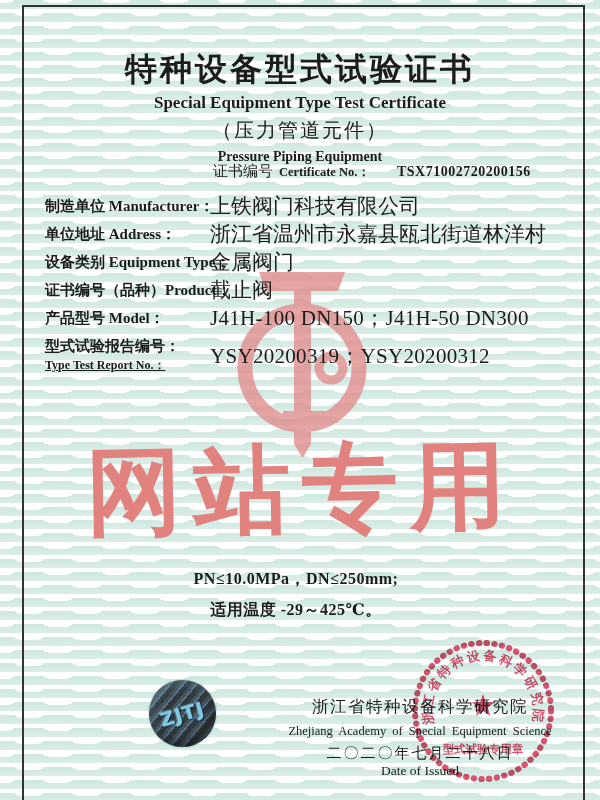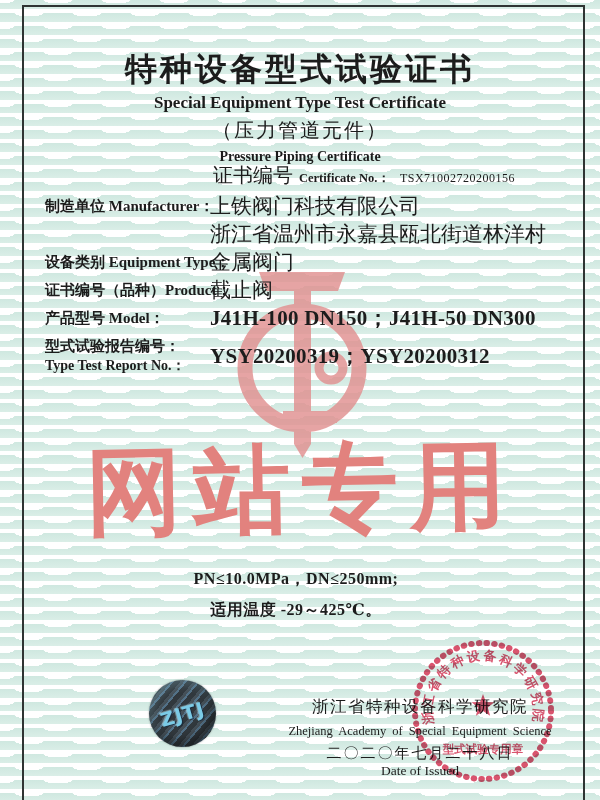--- a/index.html
+++ b/index.html
@@ -21,33 +21,33 @@
   .content{position:absolute;inset:0;z-index:2;}
 
   
   .header{position:absolute;left:0;right:0;top:50px;text-align:center;}
   .title-zh{font-size:32px;font-weight:700;letter-spacing:3px;line-height:38px;}
   .title-en{font-size:17px;font-weight:700;margin-top:5px;}
   .sub-zh{font-size:20px;margin-top:4px;letter-spacing:2px;}
   .sub-en{font-size:14px;font-weight:700;margin-top:5px;}
 
   .certline{position:absolute;left:213px;top:162px;display:flex;align-items:baseline;white-space:nowrap;}
-  .certline .lzh{font-size:20px;}
+  .certline .lzh{font-size:15px;}
   .certline .len{font-size:12.5px;font-weight:700;margin-left:6px;}
-  .certline .cno{font-size:12px;font-weight:400;margin-left:10px;letter-spacing:.5px;}
+  .certline .cno{font-size:14px;font-weight:700;margin-left:27px;letter-spacing:.5px;}
 
   
   .fields{position:absolute;left:45px;top:197px;width:512px;}
   .frow{position:relative;height:28px;}
   .frow .lab{font-size:15px;font-weight:700;white-space:nowrap;line-height:19px;}
-  .frow .lab .l2{display:block;font-size:14px;line-height:19px;}
+  .frow .lab .l2{display:block;font-size:12px;line-height:19px;text-decoration:underline;}
   .frow .val{position:absolute;left:165px;top:0;font-size:21px;white-space:nowrap;line-height:19px;}
   .frow.tall{height:46px;}
   .frow.tall .val{top:10px;}
-  .val.code{font-weight:700;letter-spacing:.3px;}
+  .val.code{font-weight:400;letter-spacing:.3px;}
 
   
   .stmt-zh{position:absolute;left:45px;top:386px;width:512px;font-size:15.5px;line-height:34px;
     text-indent:2.2em;text-align:justify;}
   .stmt-zh .mono{font-family:"Liberation Mono","DejaVu Sans Mono",monospace;font-size:14.5px;}
   .stmt-en{position:absolute;left:45px;top:446px;width:512px;font-size:14.5px;font-weight:700;line-height:35px;}
   .stmt-en .jline{text-align:justify;text-align-last:justify;}
 
   
   .specs{position:absolute;left:0;right:8px;top:563px;text-align:center;font-size:16px;
@@ -100,35 +100,36 @@
       <circle cx="331" cy="368" r="12" fill="none" stroke="#e18e8e" stroke-width="9"></circle>
     </svg>
   </div>
 
   <div class="content">
 
     <div class="header">
       <div class="title-zh">特种设备型式试验证书</div>
       <div class="title-en">Special Equipment Type Test Certificate</div>
       <div class="sub-zh">（压力管道元件）</div>
-      <div class="sub-en">Pressure Piping Certificate</div>
+      <div class="sub-en">Pressure Piping Equipment</div>
     </div>
 
     <div class="certline">
       <span class="lzh">证书编号</span>
       <span class="len">Certificate No.：</span>
       <span class="cno">TSX71002720200156</span>
     </div>
 
     <div class="fields">
       <div class="frow">
         <div class="lab">制造单位 Manufacturer：</div>
         <div class="val">上铁阀门科技有限公司</div>
       </div>
       <div class="frow">
+        <div class="lab">单位地址 Address：</div>
         <div class="val">浙江省温州市永嘉县瓯北街道林洋村</div>
       </div>
       <div class="frow">
         <div class="lab">设备类别 Equipment Type：</div>
         <div class="val">金属阀门</div>
       </div>
       <div class="frow">
         <div class="lab">证书编号（品种）Product：</div>
         <div class="val">截止阀</div>
       </div>

